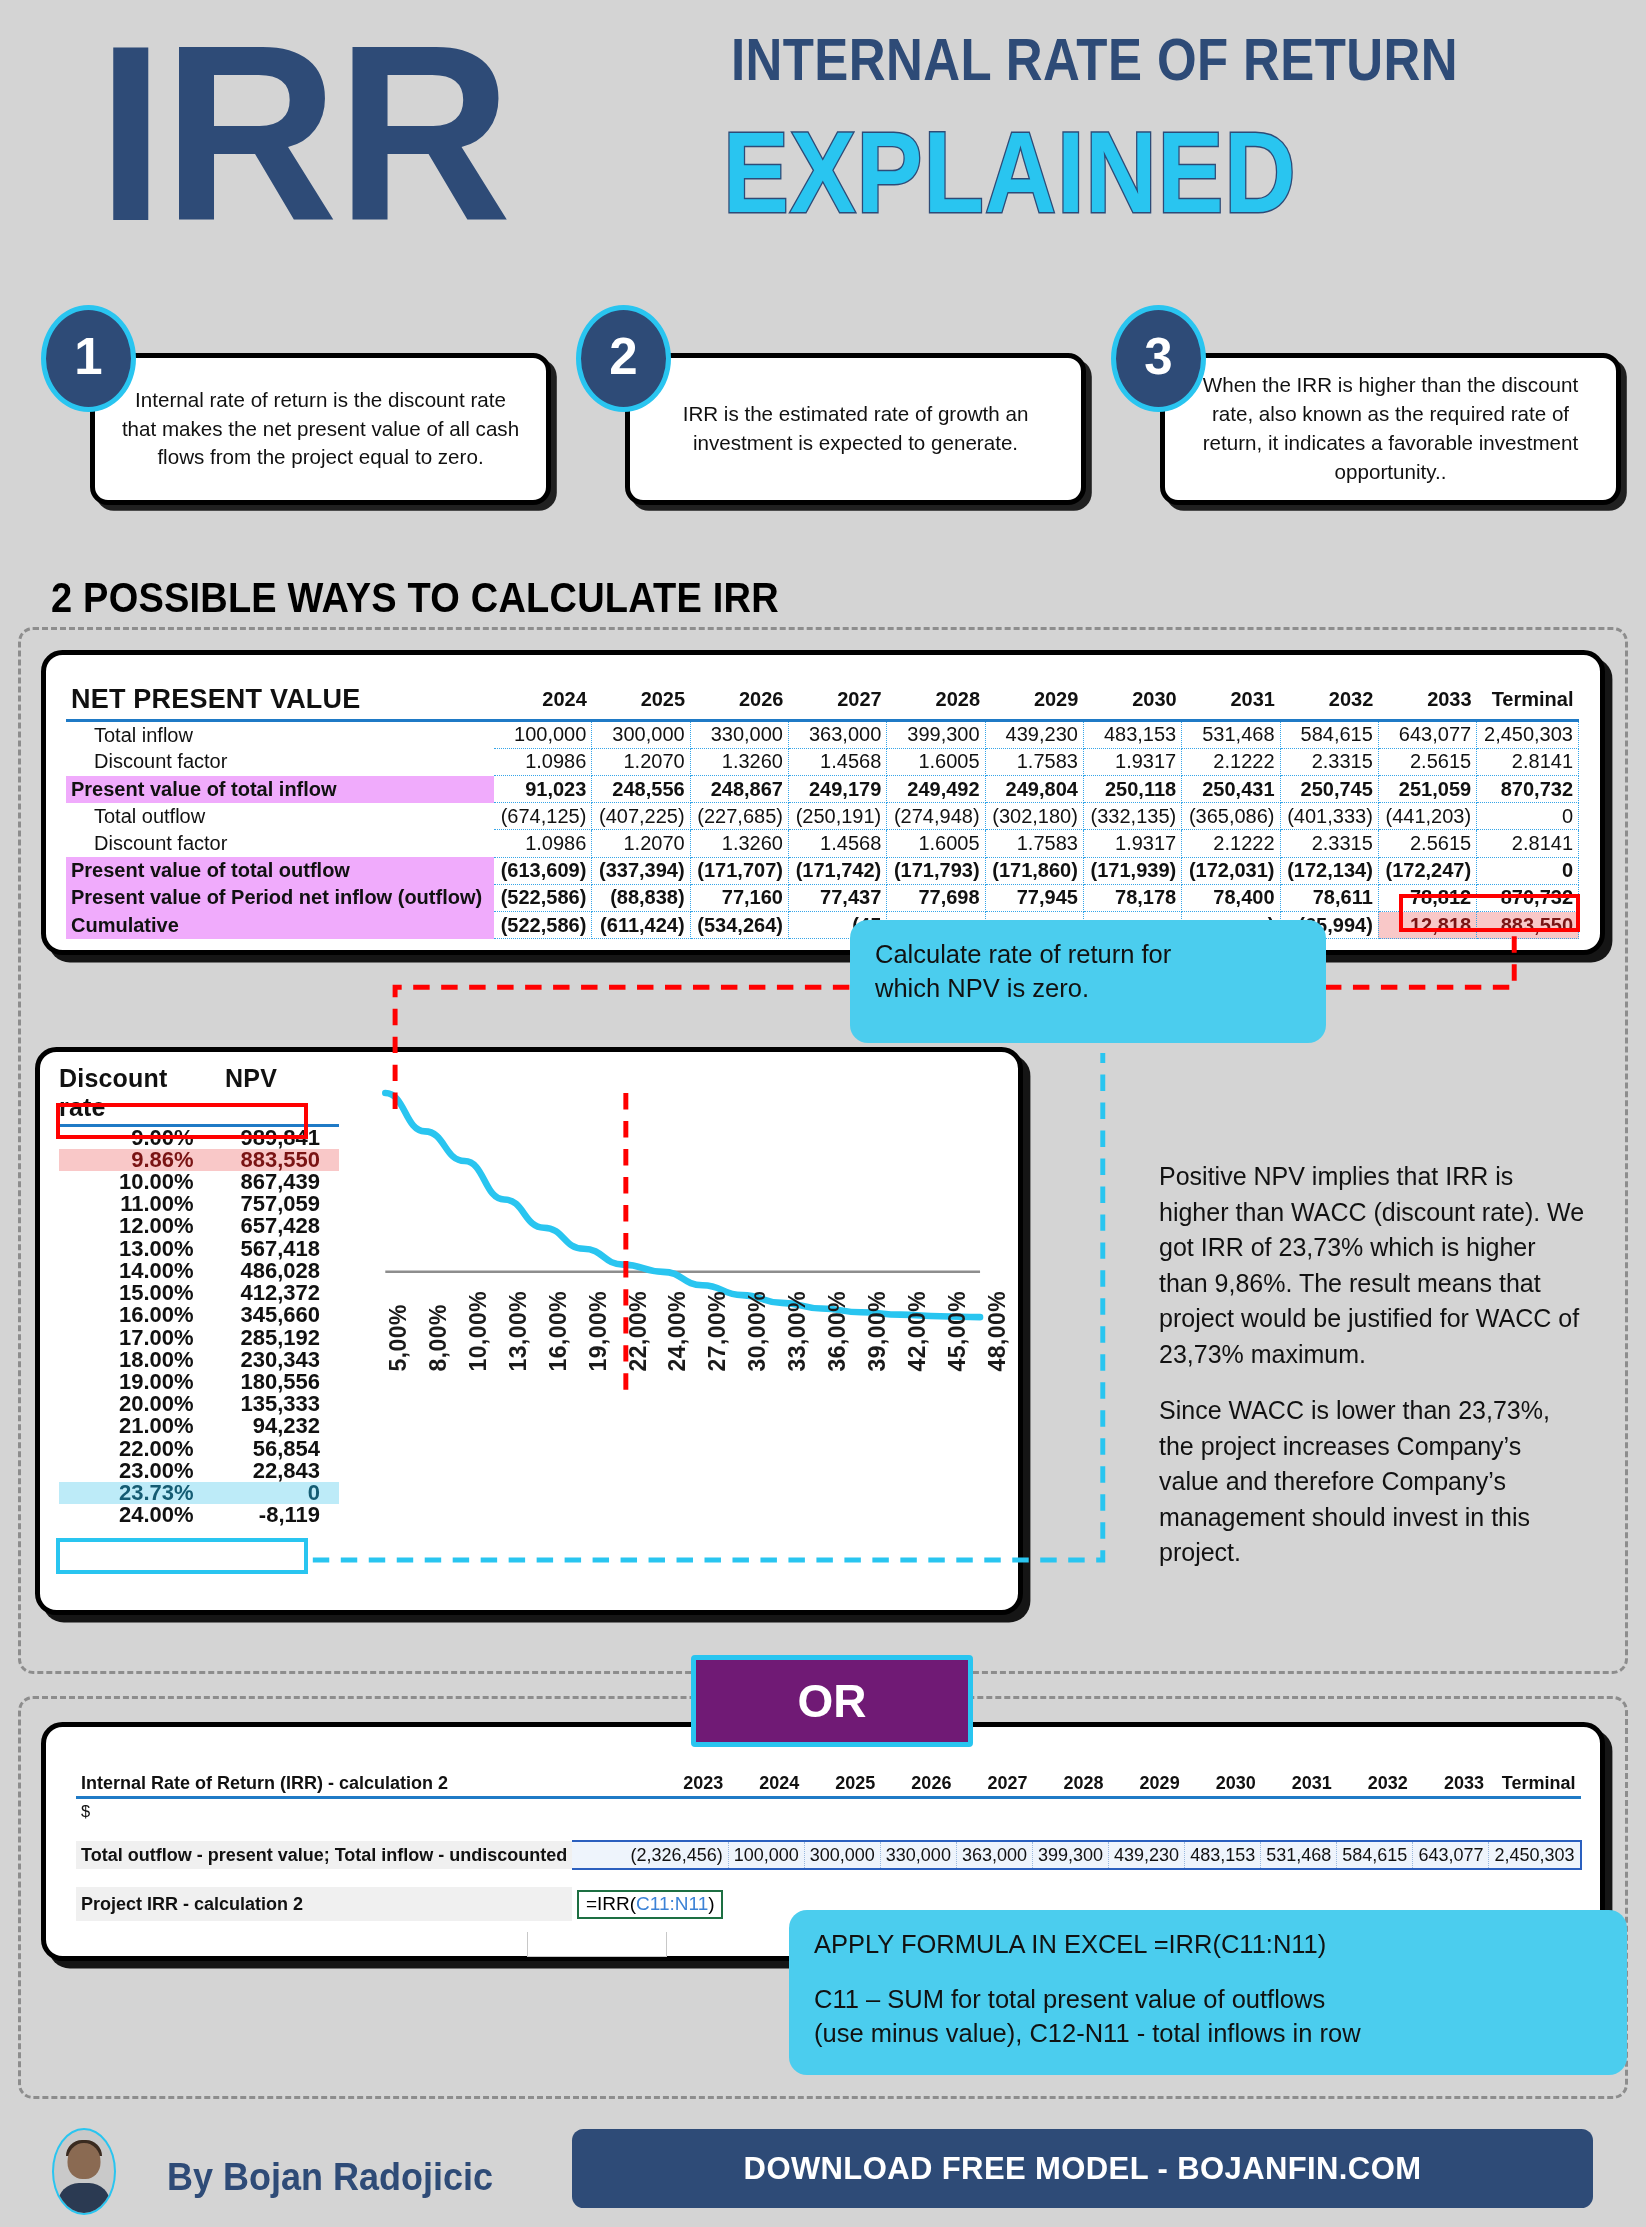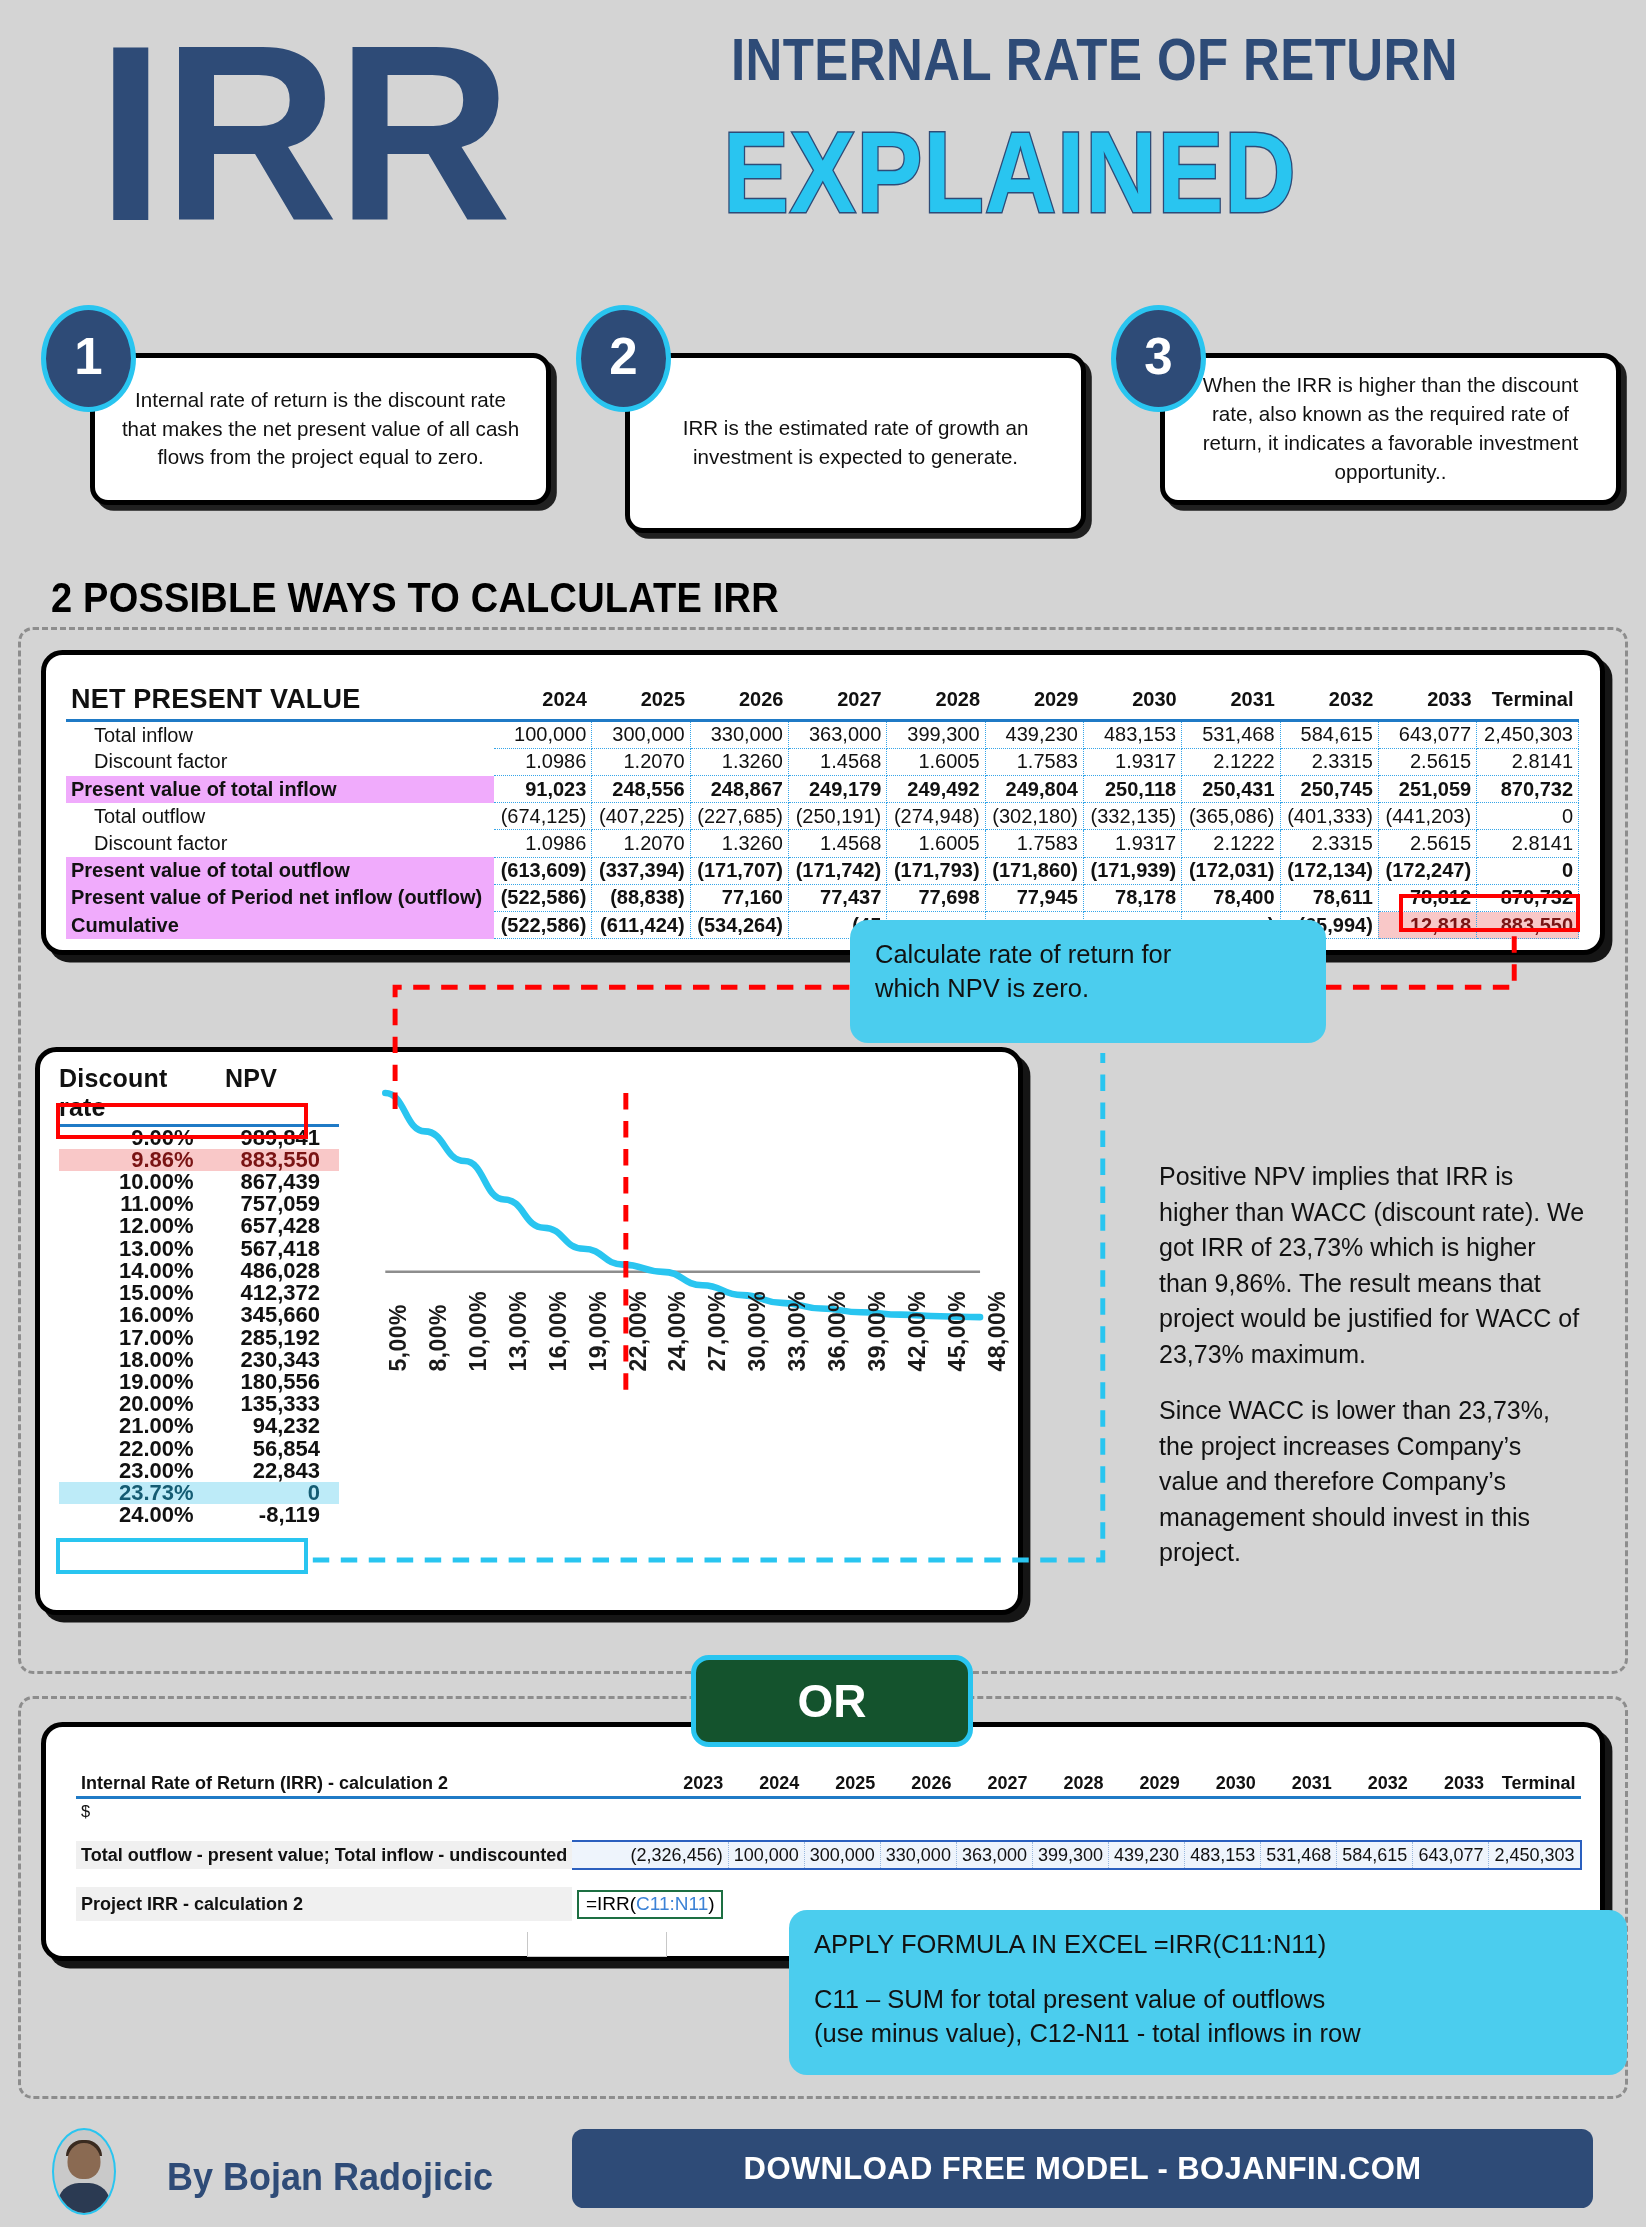--- a/index.html
+++ b/index.html
@@ -145,22 +145,22 @@
   }
 
   
   #explain { position: absolute; left: 1159px; top: 1159px; width: 428px; }
   #explain p { font-size: 25px; line-height: 1.42; color: #111; }
   #explain p + p { margin-top: 21px; }
 
   
   #or-badge {
     position: absolute; left: 691px; top: 1655px;
-    width: 282px; height: 92px; border-radius: 18px;
-    background: #14532d; border: 5px solid #29C5F0;
+    width: 282px; height: 92px; border-radius: 4px;
+    background: #701a75; border: 5px solid #29C5F0;
     color: #fff; font-size: 46px; font-weight: 600;
     display: flex; align-items: center; justify-content: center; z-index: 8;
   }
 
   
   #irr2 { position: absolute; left: 76px; top: 1770px; width: 1490px; }
   #irr2 table { border-collapse: collapse; width: 100%; }
   #irr2 th, #irr2 td { font-size: 18px; white-space: nowrap; padding: 2.5px 5px; }
   #irr2 th.lbl, #irr2 td.lbl { text-align: left; width: 445px; }
   #irr2 th.num, #irr2 td.num { text-align: right; }
@@ -226,21 +226,21 @@
 
 <div class="card-wrap" style="left:41px; top:305px; width:510px;">
   <div class="card-badge">1</div>
   <div class="card-box" style="width:461px; height:152px;">
     <div class="card-text">Internal rate of return is the discount rate that makes the net present value of all cash flows from the project equal to zero.</div>
   </div>
 </div>
 
 <div class="card-wrap" style="left:576px; top:305px; width:510px;">
   <div class="card-badge">2</div>
-  <div class="card-box" style="width:461px; height:180px;">
+  <div class="card-box" style="width:461px; height:152px;">
     <div class="card-text">IRR is the estimated rate of growth an investment is expected to generate.</div>
   </div>
 </div>
 
 <div class="card-wrap" style="left:1111px; top:305px; width:510px;">
   <div class="card-badge">3</div>
   <div class="card-box" style="width:461px; height:152px;">
     <div class="card-text">When the IRR is higher than the discount rate, also known as the required rate of return, it indicates a favorable investment opportunity..</div>
   </div>
 </div>

